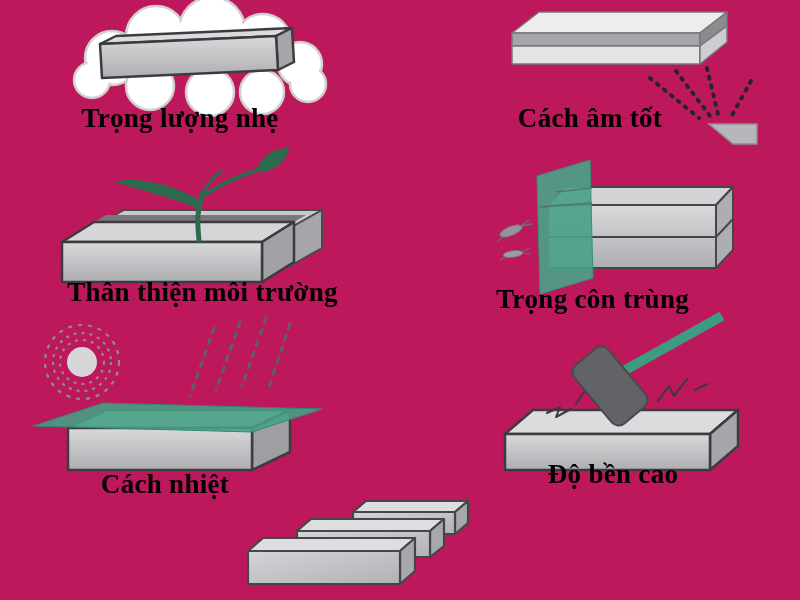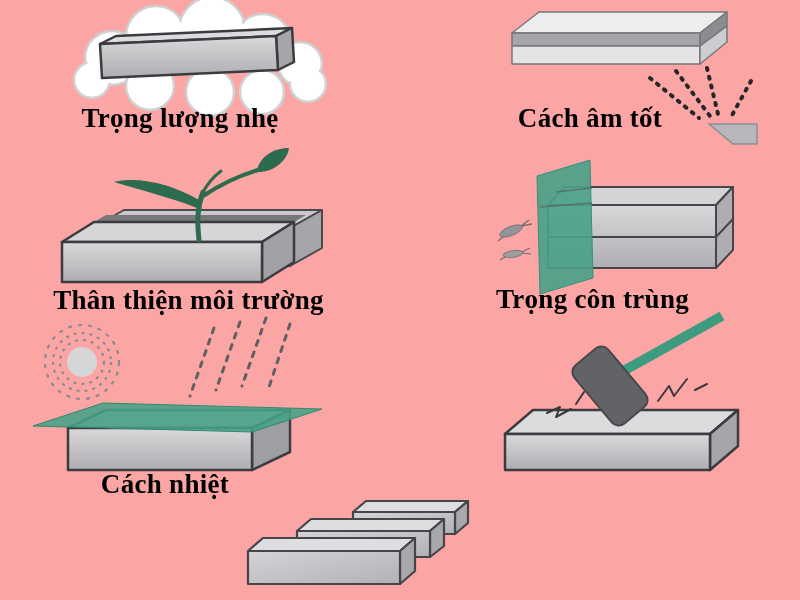--- a/index.html
+++ b/index.html
@@ -1,28 +1,28 @@
 <!DOCTYPE html>
 <html><head>
 <meta charset="utf-8">
 <style>
   html,body{margin:0;padding:0;background:#fff;}
   .stage{
-    position:relative;width:800px;height:600px;background:#fca5a5;overflow:hidden;
+    position:relative;width:800px;height:600px;background:#be185d;overflow:hidden;
     font-family:"Liberation Serif", serif;
   }
   .art{position:absolute;left:0;top:0;width:800px;height:600px;}
   .lbl{
     position:absolute;font-weight:bold;font-size:27px;line-height:1.1;color:#000;
     text-align:center;white-space:nowrap;letter-spacing:.3px;
     font-family:"Liberation Serif","DejaVu Serif",serif;
   }
   .lbl-light-weight{left:30px;top:104px;width:300px;}
   .lbl-sound{left:455px;top:104px;width:270px;}
-  .lbl-eco{left:6px;top:278px;width:365px;margin-top:8px;}
+  .lbl-eco{left:20px;top:278px;width:365px;}
   .lbl-insect{left:450px;top:285px;width:285px;}
   .lbl-heat{left:45px;top:470px;width:240px;}
   .lbl-durable{left:488px;top:460px;width:250px;}
   .lbl-precision{left:478px;top:553px;width:285px;}
 </style>
 </head>
 <body>
 
 <div class="stage">
 
@@ -183,13 +183,14 @@
         <polygon points="248,551 400,551 400,584 248,584" fill="url(#gf2)"></polygon>
       </g>
     </g>
   </svg>
 
   <div class="lbl lbl-light-weight">Trọng lượng nhẹ</div>
   <div class="lbl lbl-sound">Cách âm tốt</div>
   <div class="lbl lbl-eco">Thân thiện môi trường</div>
   <div class="lbl lbl-insect">Trọng côn trùng</div>
   <div class="lbl lbl-heat">Cách nhiệt</div>
+  <div class="lbl lbl-durable">Độ bền cao</div>
 </div>
 
 </body></html>

